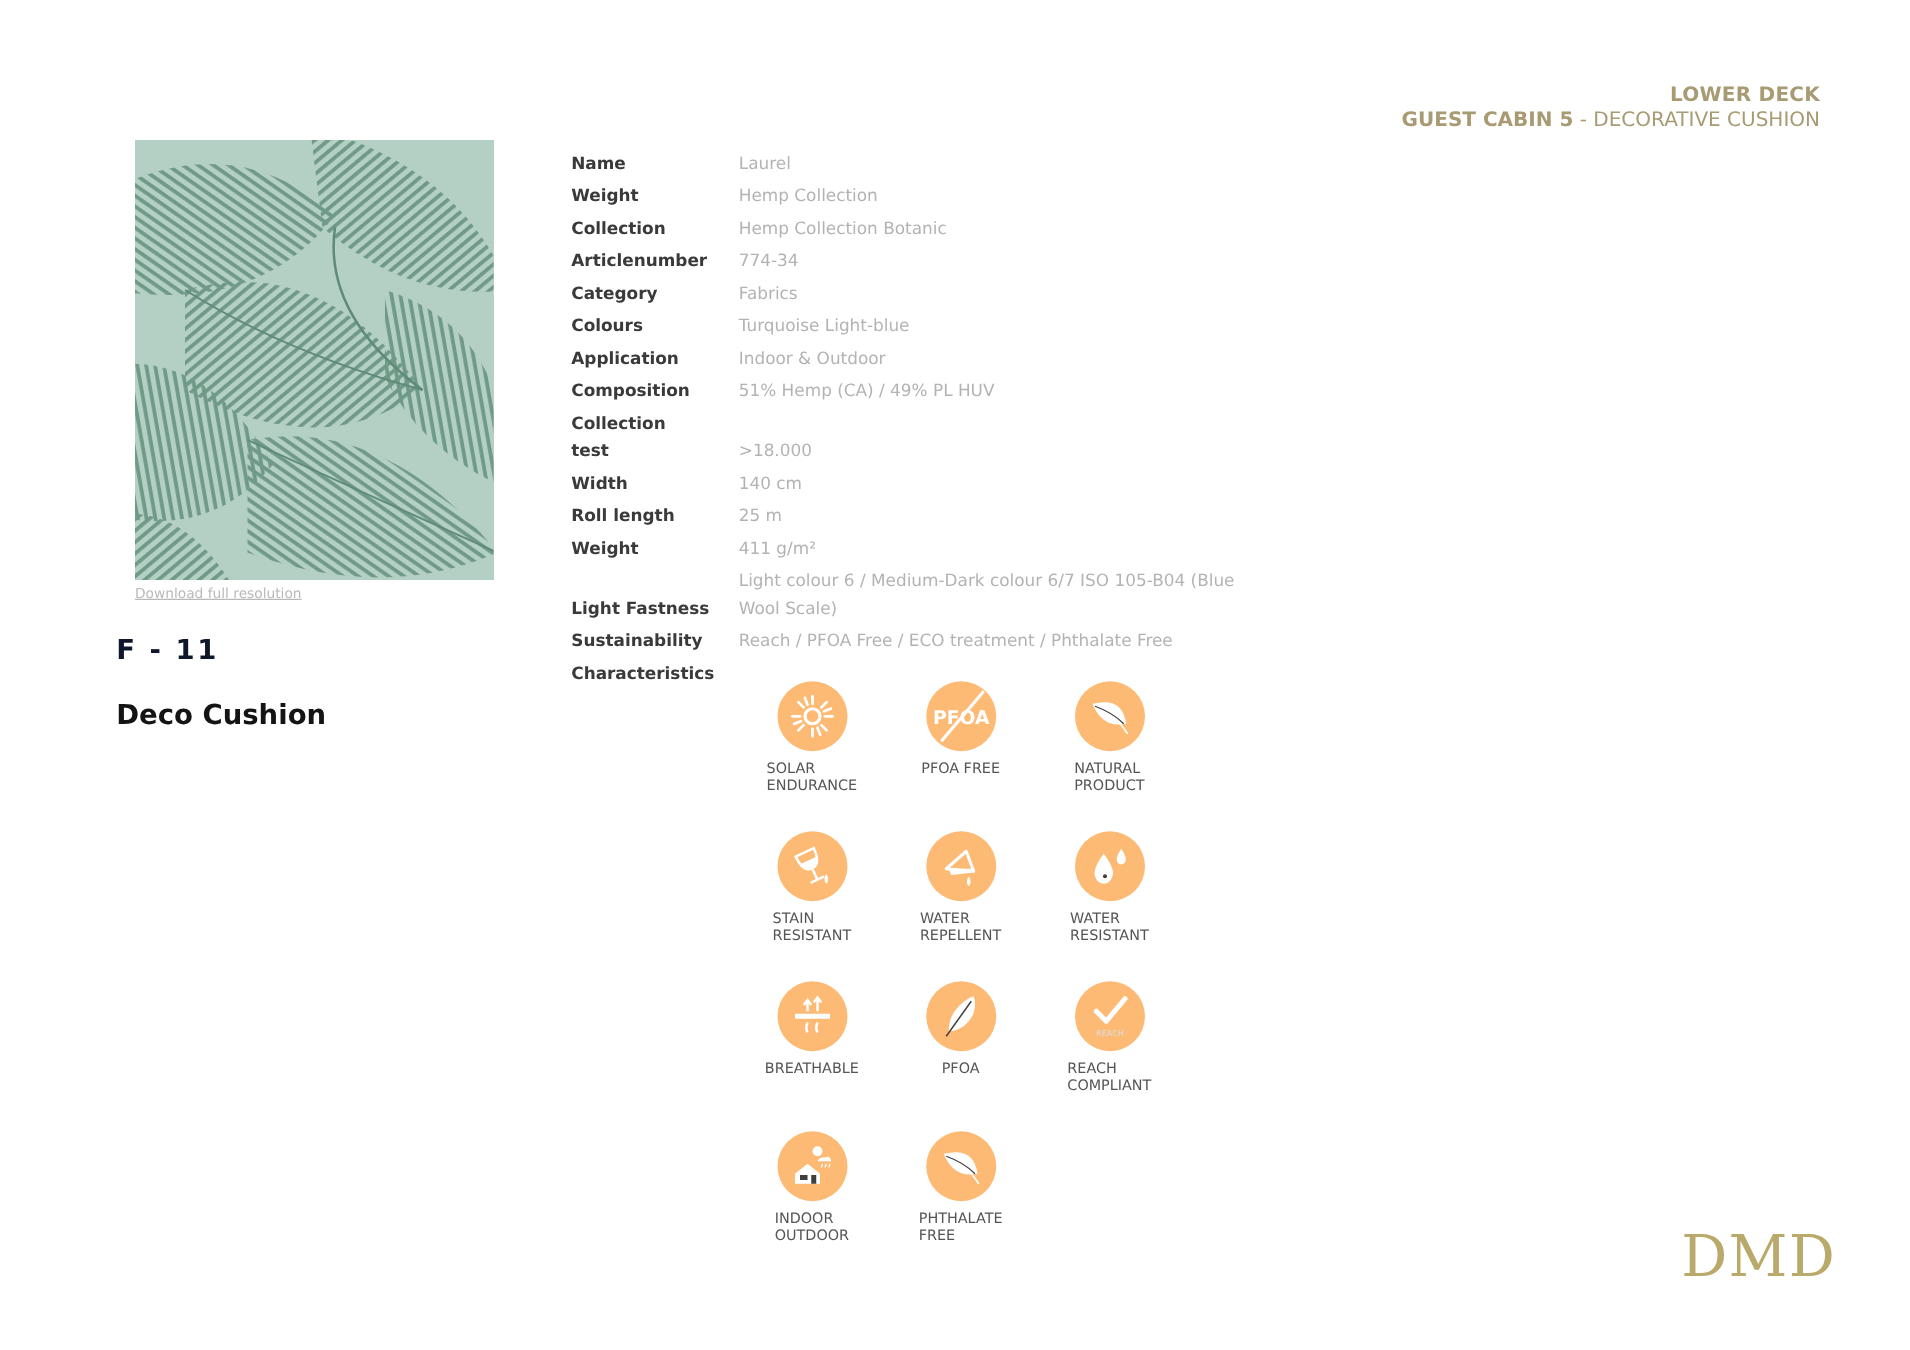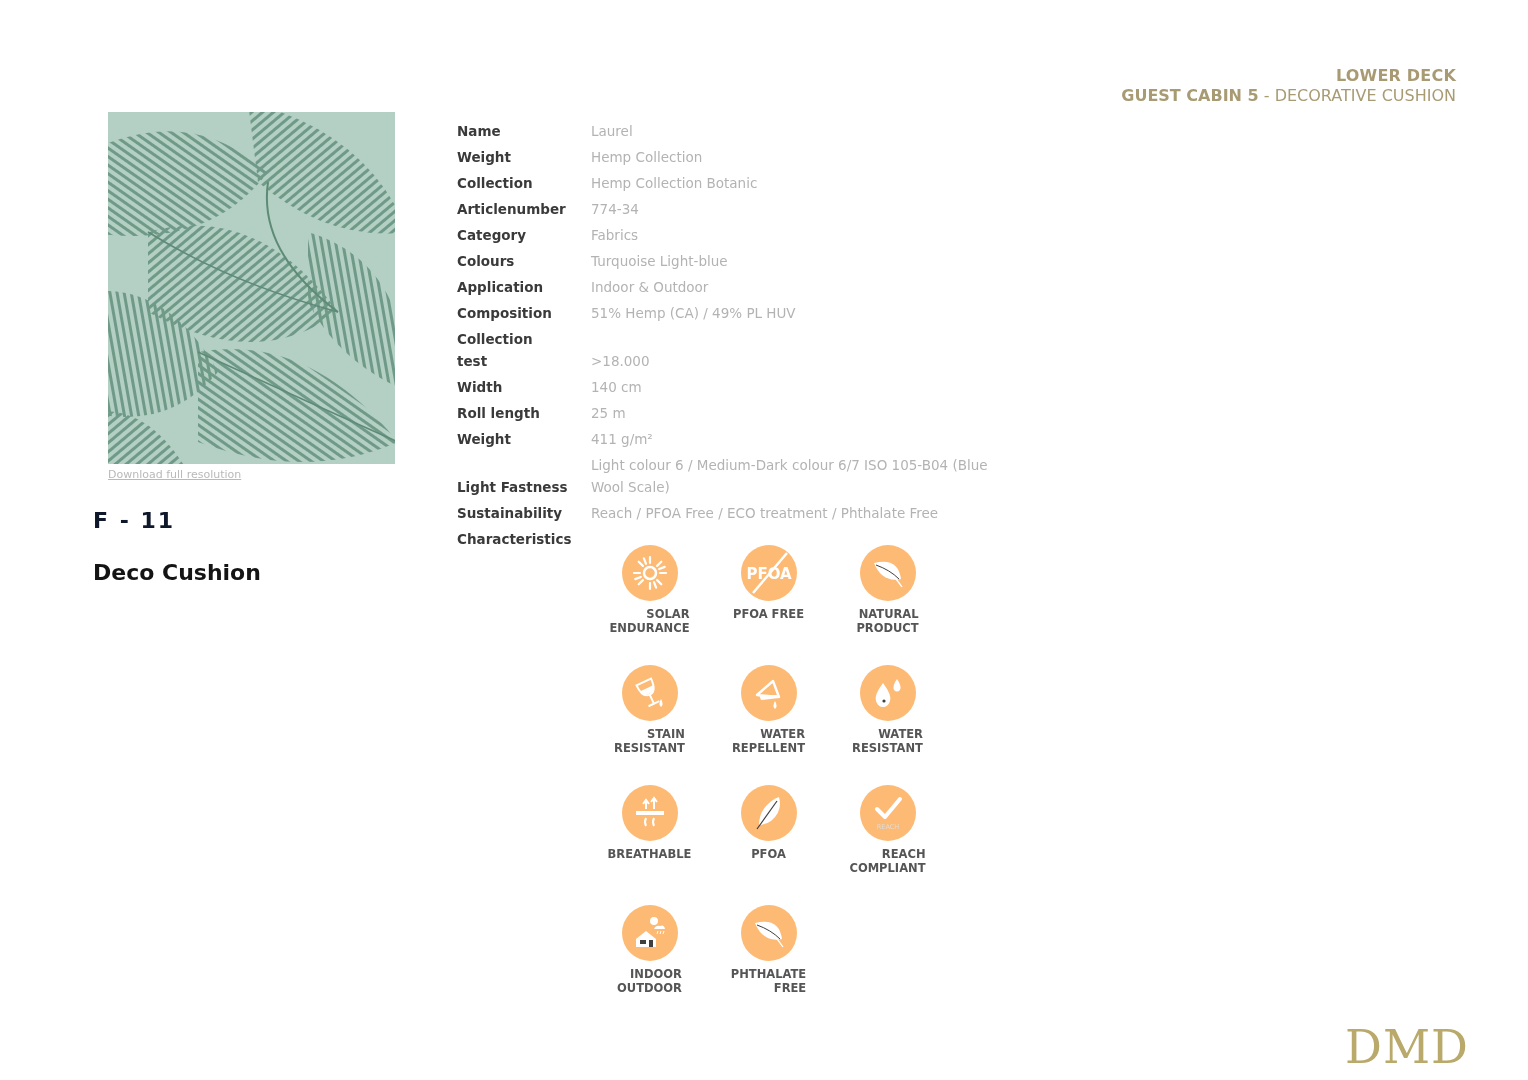--- a/index.html
+++ b/index.html
@@ -43,26 +43,26 @@
   .icons { position: absolute; left: 590px; top: 545px; width: 360px; }
   .icon-grid {
     display: grid; grid-template-columns: 119px 119px 119px; row-gap: 30px;
   }
   .feat { display: flex; flex-direction: column; align-items: center; width: 119px; }
   .feat .circle {
     width: 56px; height: 56px; border-radius: 50%; background: #fdba74;
     display: flex; align-items: center; justify-content: center;
   }
   .feat .label {
-    margin-top: 6px; font-size: 11.5px; line-height: 14px; font-weight: bold;
-    color: #555; text-align: right; white-space: pre-line; height: 28px;
+    margin-top: 6px; font-size: 11.5px; line-height: 14px; font-weight: normal;
+    color: #555; text-align: left; white-space: pre-line; height: 28px;
     font-family: "DejaVu Sans", sans-serif;
   }
   .logo {
-    position: absolute; left: 1345px; top: 1020px; font-size: 46px; color: #b9a96a;
+    position: absolute; left: 1345px; top: 978px; font-size: 46px; color: #b9a96a;
     font-family: "DejaVu Serif", serif; letter-spacing: 1px;
   }
 </style>
 </head>
 <body>
 
 <div class="header">
   <div class="deck">LOWER DECK</div>
   <div class="cabin"><b>GUEST CABIN 5</b><span> - </span><span>DECORATIVE CUSHION</span></div>
 </div>

